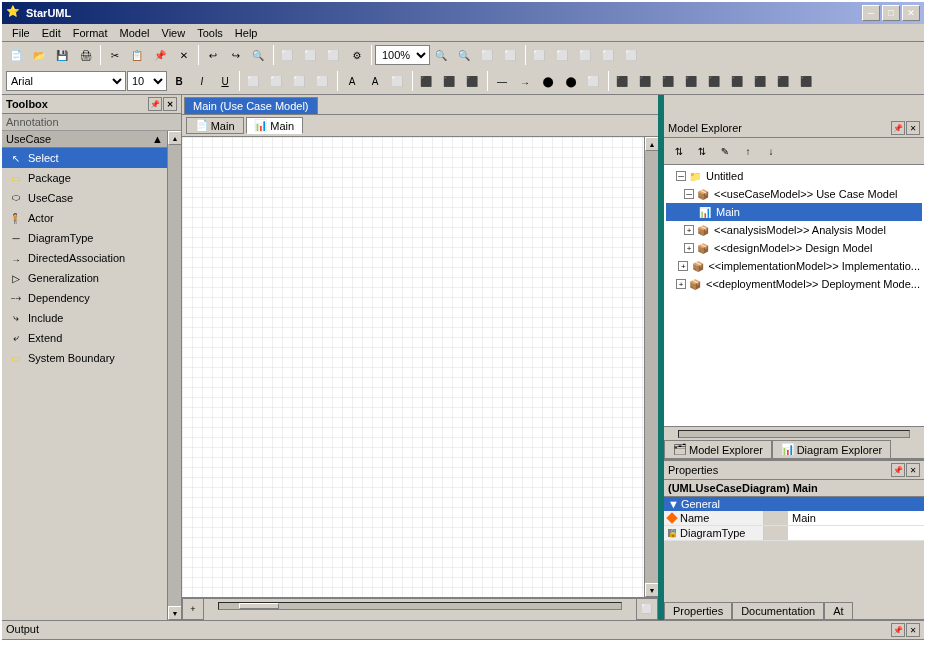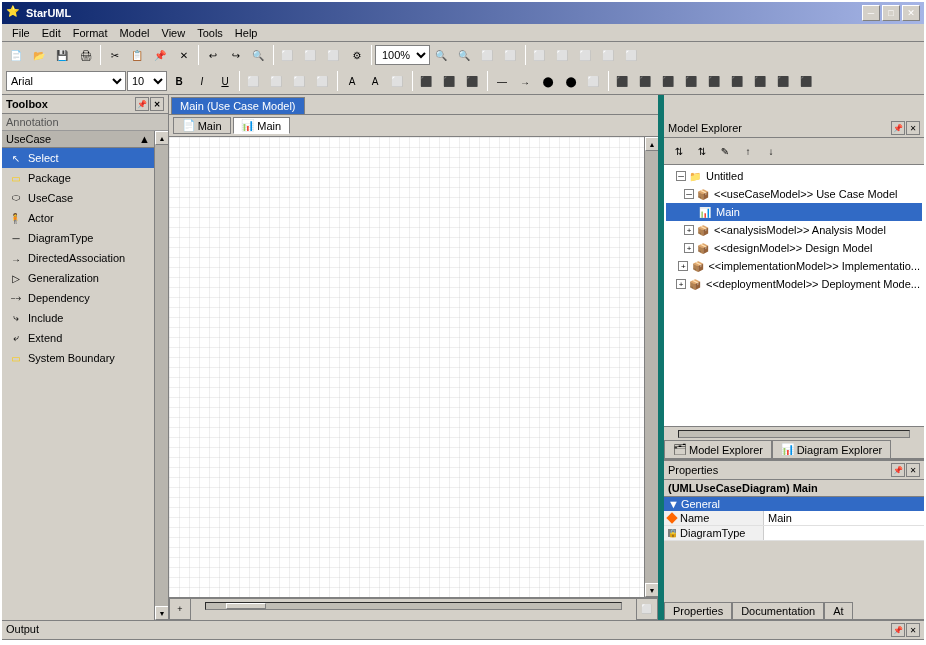--- a/index.html
+++ b/index.html
@@ -91,21 +91,21 @@
     }
 
     
     .main-layout {
       display: flex;
       height: calc(645px - 22px - 22px - 54px - 22px);
     }
 
     
     .toolbox {
-      width: 167px;
+      width: 180px;
       background: #d4d0c8;
       border-right: 1px solid #808080;
       display: flex;
       flex-direction: column;
       overflow: hidden;
     }
     .panel-header {
       background: #d4d0c8;
       border-bottom: 1px solid #808080;
       padding: 2px 4px;
@@ -337,20 +337,21 @@
       background: #316ac5;
       color: white;
       padding: 1px 4px;
       font-size: 11px;
       display: flex; align-items: center; gap: 2px;
     }
     .prop-row {
       display: flex;
       border-bottom: 1px solid #e0e0e0;
       font-size: 11px;
+      gap: 24px;
     }
     .prop-key {
       width: 100px;
       padding: 1px 4px;
       background: #f0f0f0;
       border-right: 1px solid #ccc;
       display: flex; align-items: center; gap: 4px;
     }
     .prop-value {
       flex: 1;

